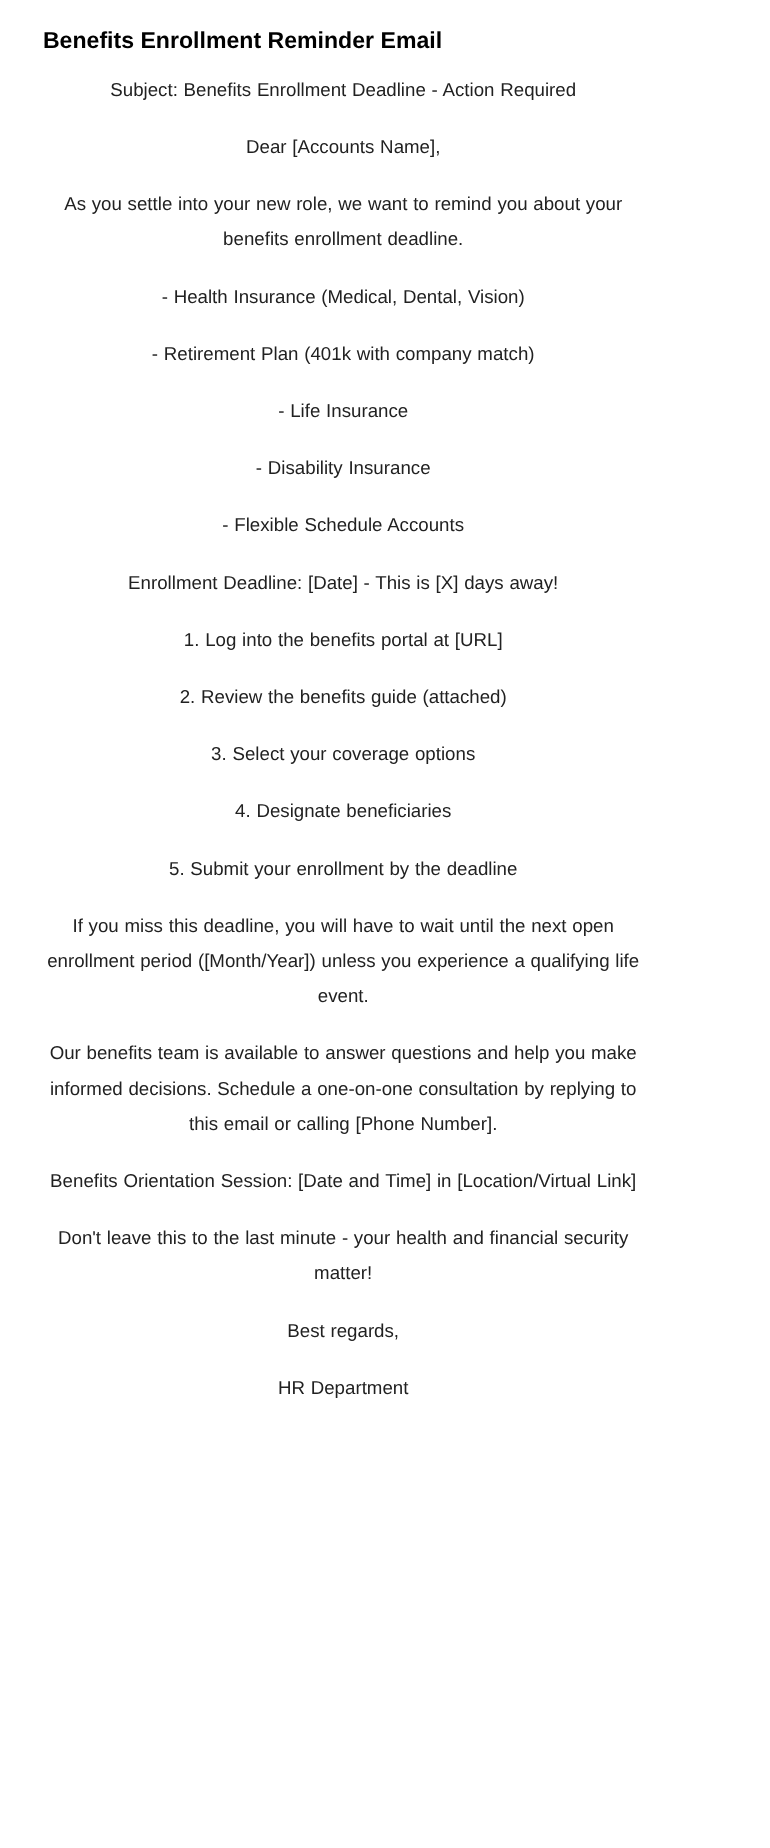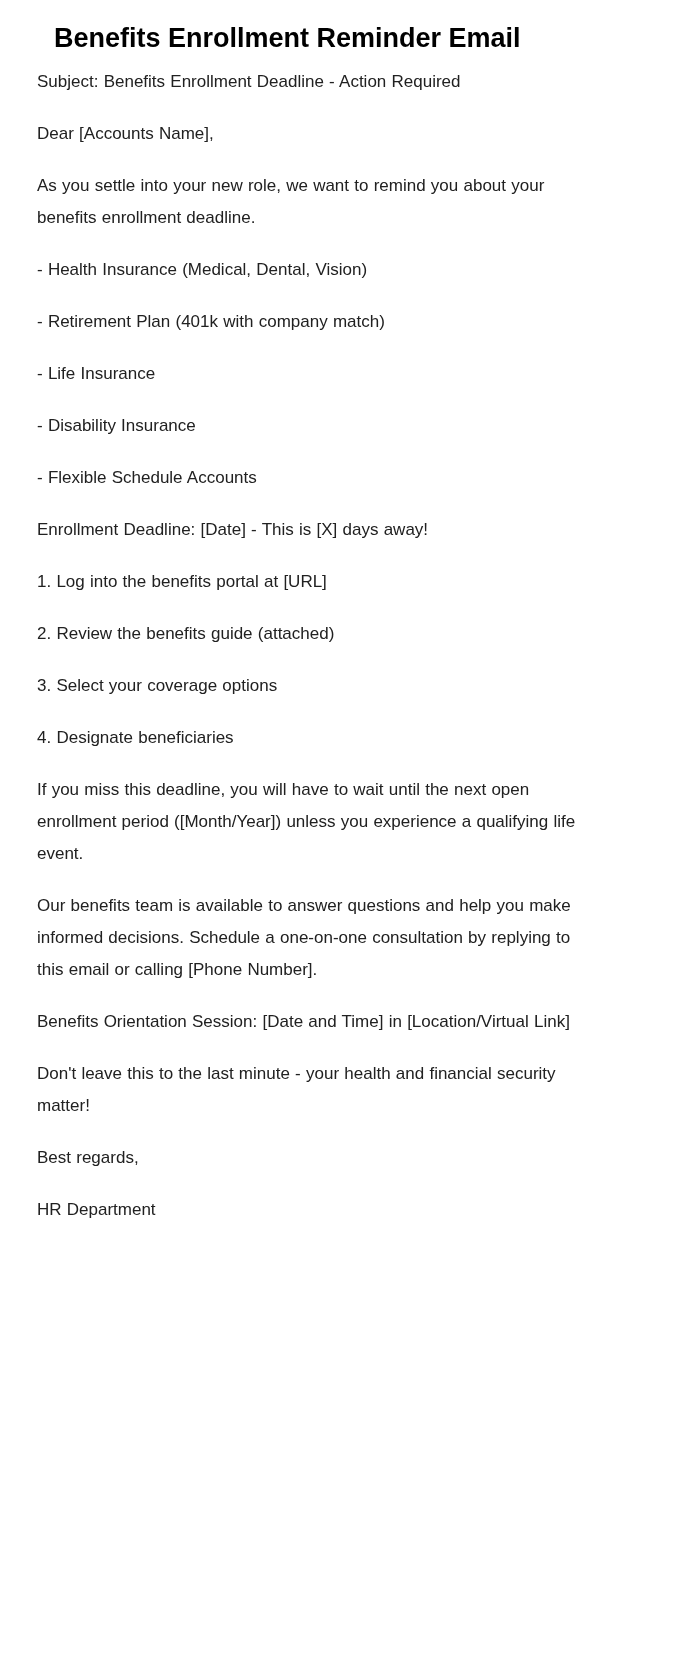--- a/index.html
+++ b/index.html
@@ -11,30 +11,31 @@
     min-height: 1680px;
     background: #ffffff;
     font-family: "Liberation Sans", "DejaVu Sans", sans-serif;
     -webkit-font-smoothing: antialiased;
   }
   .doc {
     box-sizing: border-box;
     padding: 27px 30px 40px 37px;
   }
   .doc-title {
-    margin: 0 0 17px 17px;
-    font-size: 27px;
+    margin: 0 0 17px 2px;
+    font-size: 21px;
     line-height: 22px;
     font-weight: 700;
     color: #000000;
     letter-spacing: 0;
   }
   .doc-body {
     width: 550px;
     max-width: 550px;
+    text-align: center;
   }
   .para {
     margin: 0 0 20px 0;
     font-size: 17px;
     line-height: 32px;
     font-weight: 400;
     color: #212121;
     word-spacing: 0.5px;
   }
   .para:last-child {
@@ -53,20 +54,21 @@
       <p class="para">- Health Insurance (Medical, Dental, Vision)</p>
       <p class="para">- Retirement Plan (401k with company match)</p>
       <p class="para">- Life Insurance</p>
       <p class="para">- Disability Insurance</p>
       <p class="para">- Flexible Schedule Accounts</p>
       <p class="para">Enrollment Deadline: [Date] - This is [X] days away!</p>
       <p class="para">1. Log into the benefits portal at [URL]</p>
       <p class="para">2. Review the benefits guide (attached)</p>
       <p class="para">3. Select your coverage options</p>
       <p class="para">4. Designate beneficiaries</p>
+      <p class="para">5. Submit your enrollment by the deadline</p>
       <p class="para">If you miss this deadline, you will have to wait until the next open enrollment period ([Month/Year]) unless you experience a qualifying life event.</p>
       <p class="para">Our benefits team is available to answer questions and help you make informed decisions. Schedule a one-on-one consultation by replying to this email or calling [Phone Number].</p>
       <p class="para">Benefits Orientation Session: [Date and Time] in [Location/Virtual Link]</p>
       <p class="para">Don't leave this to the last minute - your health and financial security matter!</p>
       <p class="para">Best regards,</p>
       <p class="para">HR Department</p>
     </div>
 </div>
 
 </body></html>

